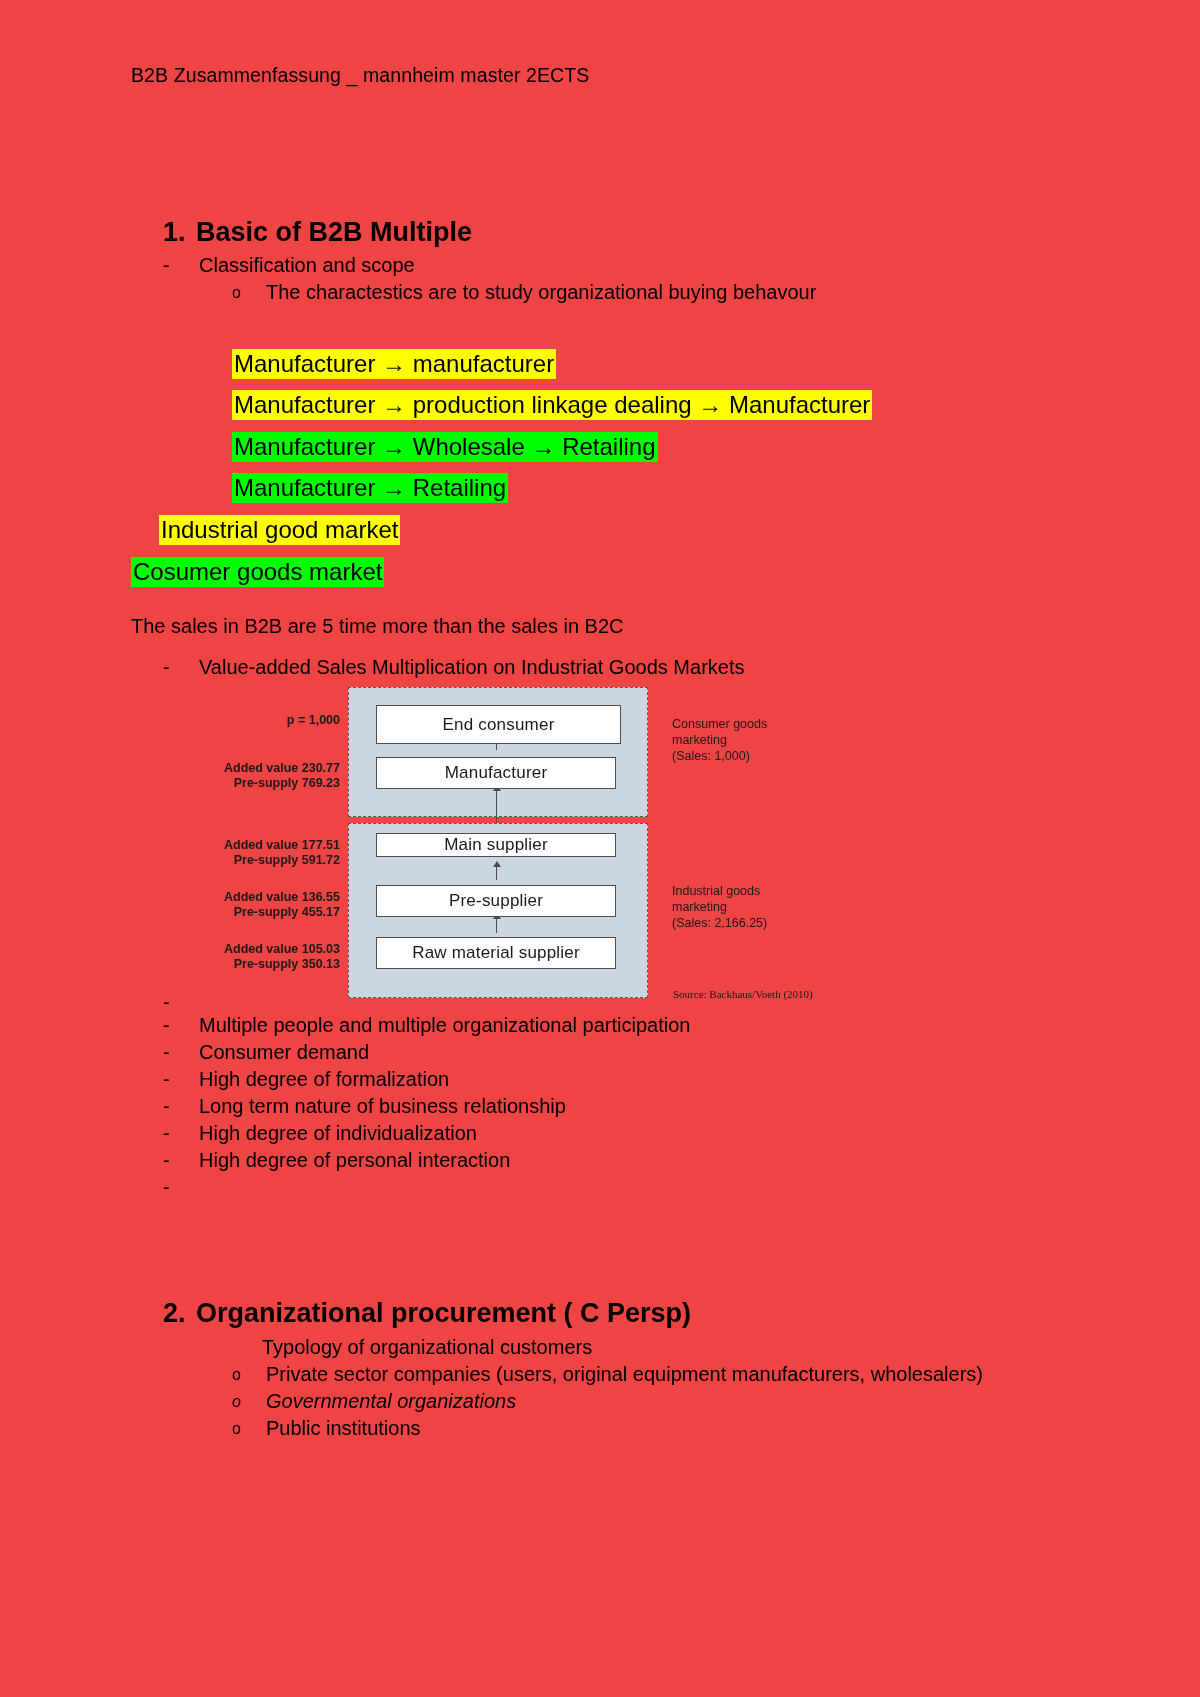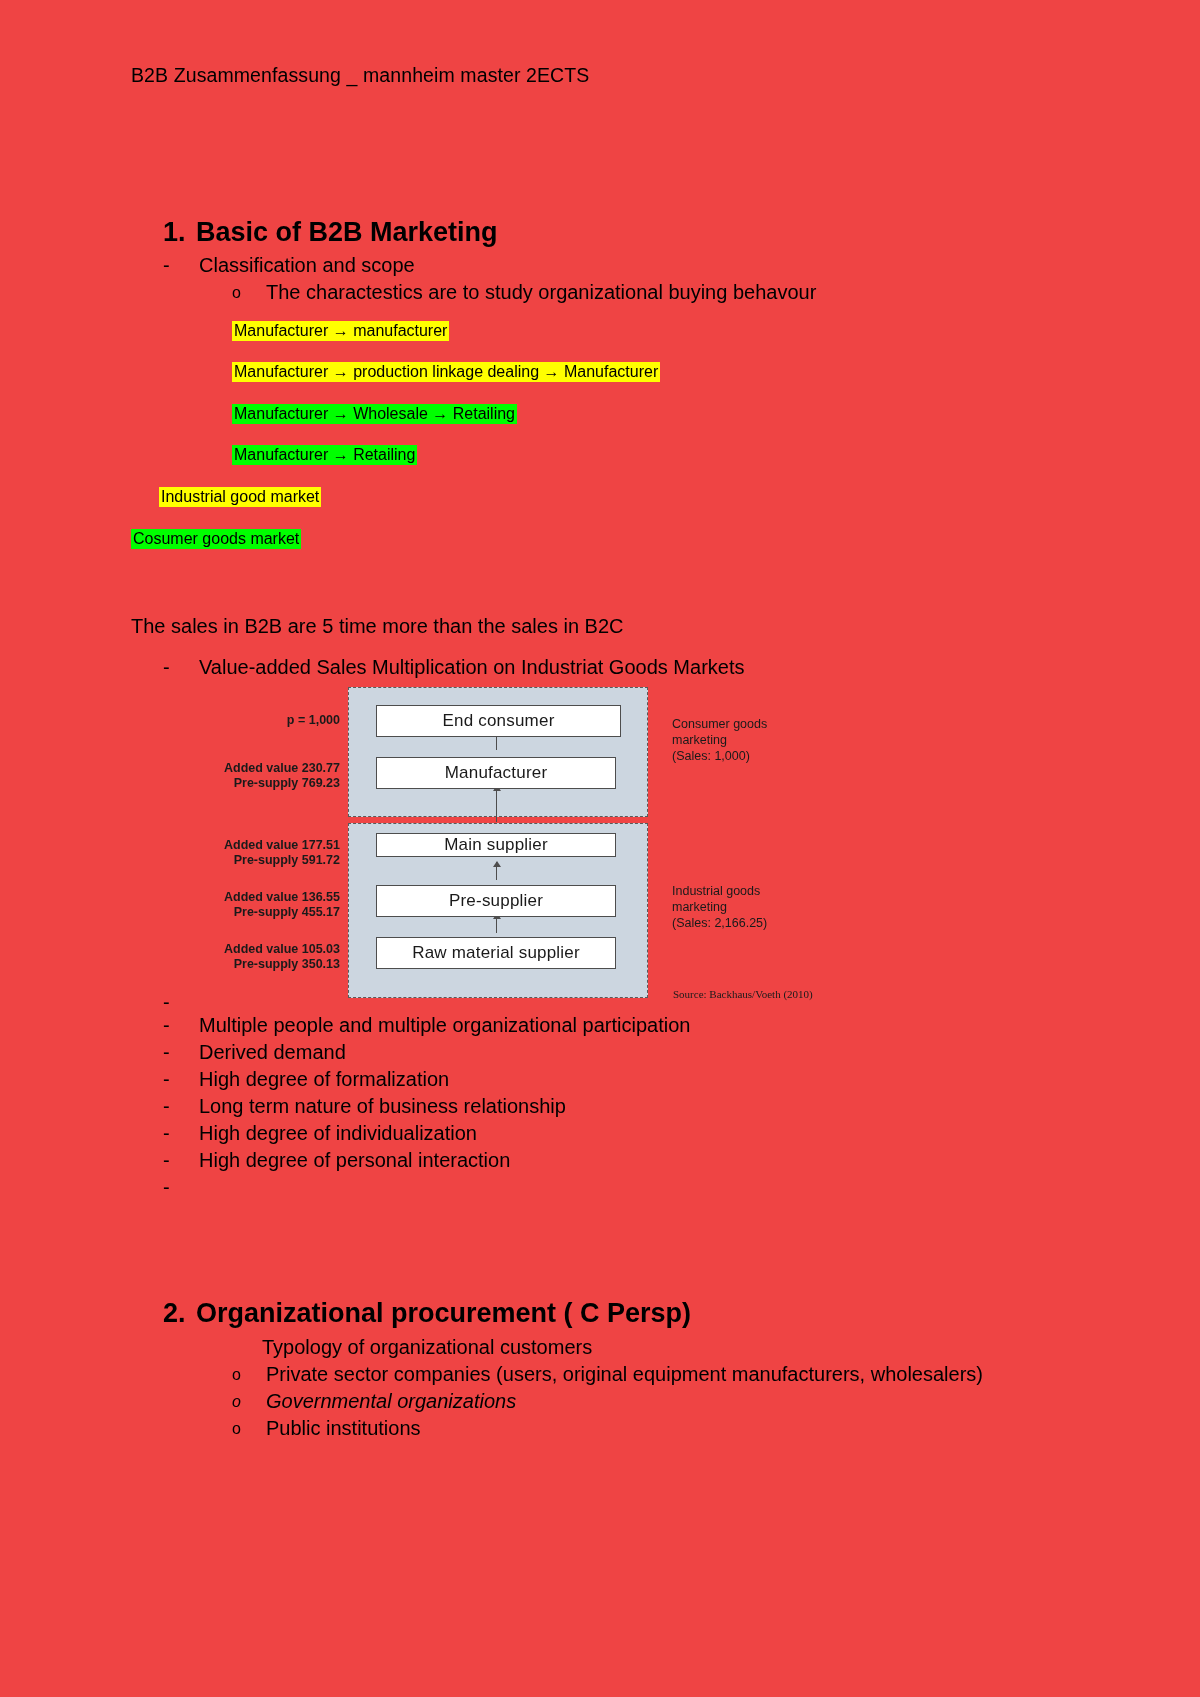--- a/index.html
+++ b/index.html
@@ -75,22 +75,23 @@
   }
 
   .plain {
     position: absolute;
     font-size: 20px;
     white-space: nowrap;
   }
 
   .hl-line {
     position: absolute;
-    font-size: 16px;
-    white-space: nowrap;
+    font-size: 24px;
+    white-space: nowrap;
+    margin-top: 28px;
   }
   .hl {
     padding: 1px 2px 2px 2px;
   }
   .hl-yellow { background: #ffff00; }
   .hl-green  { background: #00ff00; }
 
   
   .figure {
     position: absolute;
@@ -168,21 +169,21 @@
   }
 </style>
 </head>
 <body>
 
 <div class="page">
 
   <div class="doc-header">B2B Zusammenfassung _ mannheim master 2ECTS</div>
 
   <div class="h1">
-    <span class="num">1.</span><span>Basic of  B2B Marketing</span>
+    <span class="num">1.</span><span>Basic of  B2B Multiple</span>
   </div>
 
   <div class="dash-item" style="left:163px; top:254px;">
     <span class="bullet">-</span><span>Classification and  scope</span>
   </div>
 
   <div class="circ-item" style="left:232px; top:281px;">
     <span class="bullet">o</span><span>The charactestics  are  to study  organizational buying behavour</span>
   </div>
 
@@ -215,21 +216,21 @@
   <div class="figure">
 
     <div class="fig-group consumer"></div>
     <div class="fig-group industrial"></div>
 
     <div class="fig-arrow-up" style="left:296px; top:49px; height:18px;"></div>
     <div class="fig-arrow-up" style="left:296px; top:103px; height:36px;"></div>
     <div class="fig-arrow-up" style="left:296px; top:179px; height:18px;"></div>
     <div class="fig-arrow-up" style="left:296px; top:231px; height:19px;"></div>
 
-    <div class="fig-box" style="left:176px; top:22px; width:245px; height:32px;">End consumer</div>
+    <div class="fig-box" style="left:176px; top:22px; width:245px; height:39px;">End consumer</div>
     <div class="fig-box" style="left:176px; top:74px; width:240px; height:32px;">Manufacturer</div>
     <div class="fig-box" style="left:176px; top:150px; width:240px; height:24px;">Main supplier</div>
     <div class="fig-box" style="left:176px; top:202px; width:240px; height:32px;">Pre-supplier</div>
     <div class="fig-box" style="left:176px; top:254px; width:240px; height:32px;">Raw material supplier</div>
 
     <div class="fig-left-label" style="left:0px; top:30px; width:140px;">p = 1,000</div>
 
     <div class="fig-left-label" style="left:0px; top:78px; width:140px;">
       <div>Added value 230.77</div>
       <div>Pre-supply 769.23</div>
@@ -265,21 +266,21 @@
     <div class="fig-source" style="left:473px; top:305px;">Source: Backhaus/Voeth (2010)</div>
   </div>
 
   <div class="dash-item" style="left:163px; top:991px;">
     <span class="bullet">-</span><span></span>
   </div>
   <div class="dash-item" style="left:163px; top:1014px;">
     <span class="bullet">-</span><span>Multiple people and multiple organizational participation</span>
   </div>
   <div class="dash-item" style="left:163px; top:1041px;">
-    <span class="bullet">-</span><span>Derived demand</span>
+    <span class="bullet">-</span><span>Consumer demand</span>
   </div>
   <div class="dash-item" style="left:163px; top:1068px;">
     <span class="bullet">-</span><span>High degree of formalization</span>
   </div>
   <div class="dash-item" style="left:163px; top:1095px;">
     <span class="bullet">-</span><span>Long term nature of business relationship</span>
   </div>
   <div class="dash-item" style="left:163px; top:1122px;">
     <span class="bullet">-</span><span>High degree of individualization</span>
   </div>

